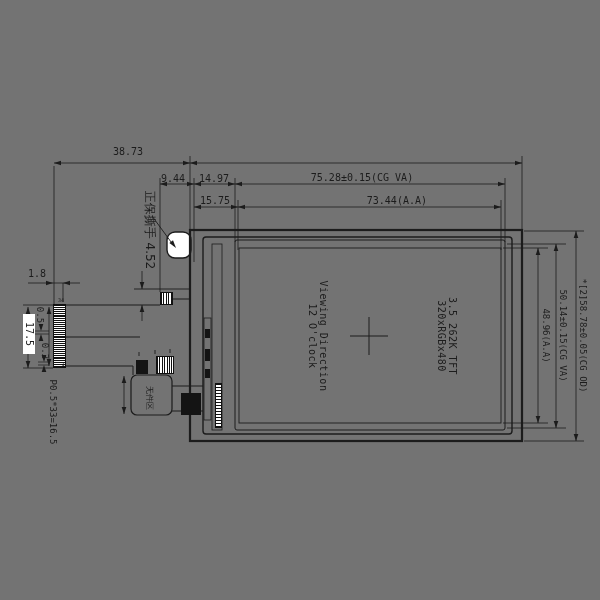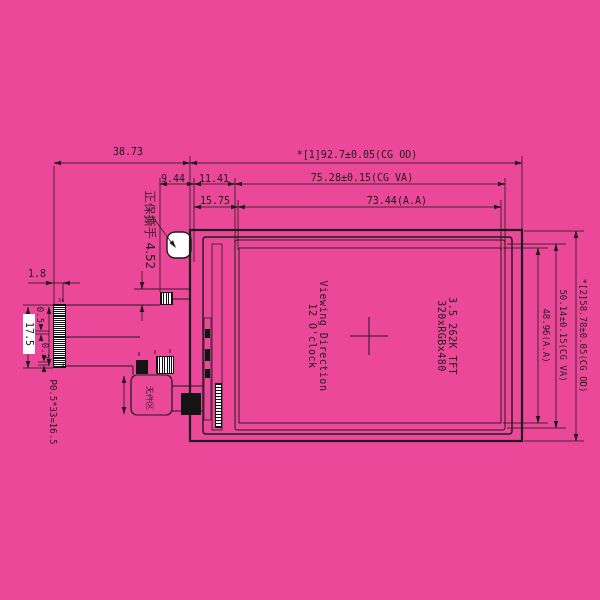--- a/index.html
+++ b/index.html
@@ -1,16 +1,16 @@
 <!DOCTYPE html>
 <html><head>
 <meta charset="utf-8">
 <style>
   html,body{margin:0;padding:0;background:#fff;}
-  #canvas{position:relative;width:600px;height:600px;background:#ec4899;overflow:hidden;
+  #canvas{position:relative;width:600px;height:600px;background:#737373;overflow:hidden;
           font-family:"DejaVu Sans Mono","Liberation Mono",monospace;color:#1c1c1c;}
   #linework{position:absolute;left:0;top:0;}
   .t{position:absolute;font-size:10px;line-height:11px;text-align:center;white-space:nowrap;color:#1c1c1c;}
   .rot{transform:rotate(90deg);}
   .sm{font-size:9px;}
   .xs{font-size:5px;line-height:5px;}
   .cn{font-family:"DejaVu Sans","Liberation Sans",sans-serif;}
   .panelblock{position:absolute;display:flex;flex-direction:column;justify-content:center;
               font-size:11px;line-height:16px;letter-spacing:.5px;}
   .hatch{position:absolute;box-sizing:border-box;}
@@ -126,23 +126,22 @@
   <div class="hatch vstripe" style="left:160px;top:292px;width:13px;height:13px;"></div>
   <div class="hatch vstripe" style="left:156px;top:356px;width:18px;height:18px;"></div>
   <div class="hatch solid" style="left:136px;top:360px;width:12px;height:14px;"></div>
   <div class="hatch solid" style="left:181px;top:393px;width:20px;height:22px;"></div>
   <div class="hatch hstripe" style="left:215px;top:383px;width:7px;height:45px;"></div>
   <div class="hatch solid" style="left:205px;top:329px;width:5px;height:9px;"></div>
   <div class="hatch solid" style="left:205px;top:349px;width:5px;height:12px;"></div>
   <div class="hatch solid" style="left:205px;top:369px;width:5px;height:9px;"></div>
 
   <span class="t" style="left:103px;top:146px;width:50px;">38.73</span>
-  <span class="t" style="left:277px;top:149px;width:160px;">*[1]92.7±0.05(CG OD)</span>
   <span class="t" style="left:152px;top:173px;width:42px;text-align:center;">9.44</span>
-  <span class="t" style="left:192px;top:173px;width:44px;">11.41</span>
+  <span class="t" style="left:192px;top:173px;width:44px;">14.97</span>
   <span class="t" style="left:282px;top:172px;width:160px;">75.28±0.15(CG VA)</span>
   <span class="t" style="left:193px;top:195px;width:44px;">15.75</span>
   <span class="t" style="left:303px;top:195px;width:124px;text-align:right;">73.44(A.A)</span>
 
   <span class="t" style="left:24px;top:268px;width:26px;">1.8</span>
   <span class="t rot whitebg" style="left:9px;top:328px;width:40px;height:12px;">17.5</span>
   <span class="t rot sm" style="left:26px;top:310px;width:28px;height:10px;">0.5</span>
   <span class="t rot sm" style="left:31px;top:346px;width:28px;height:10px;">0.3</span>
   <span class="t rot sm" style="left:12px;top:406px;width:80px;height:12px;">P0.5*33=16.5</span>
 

